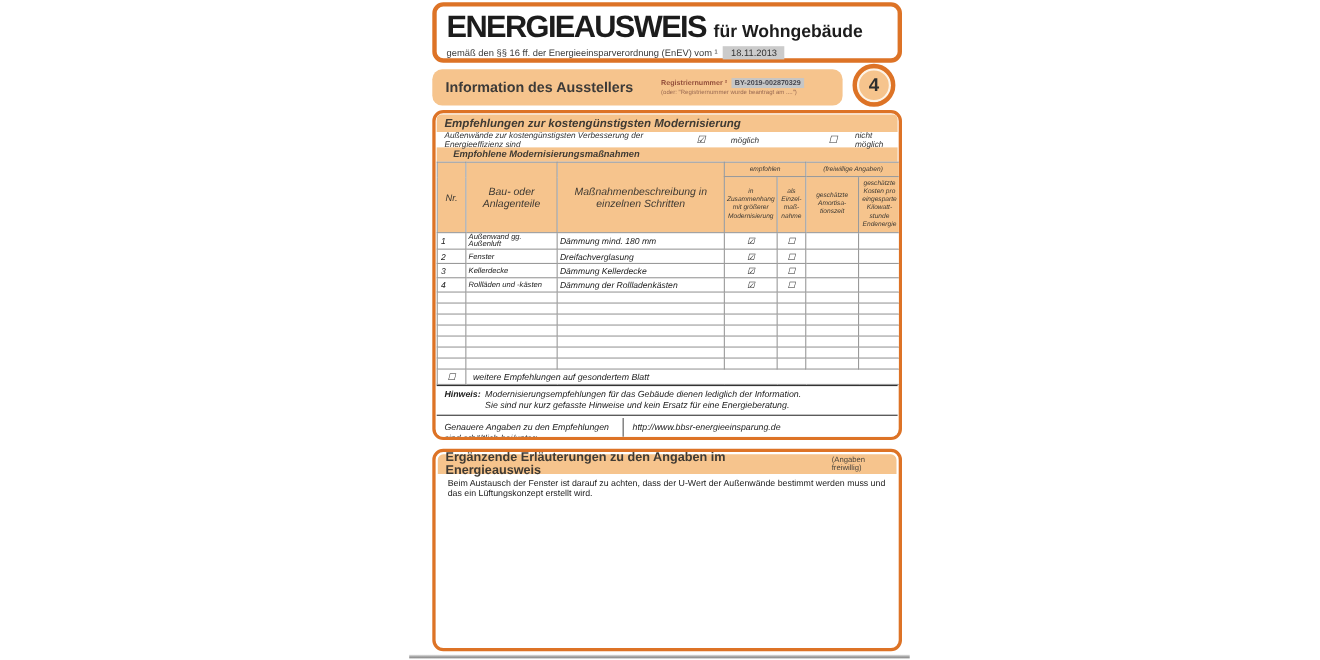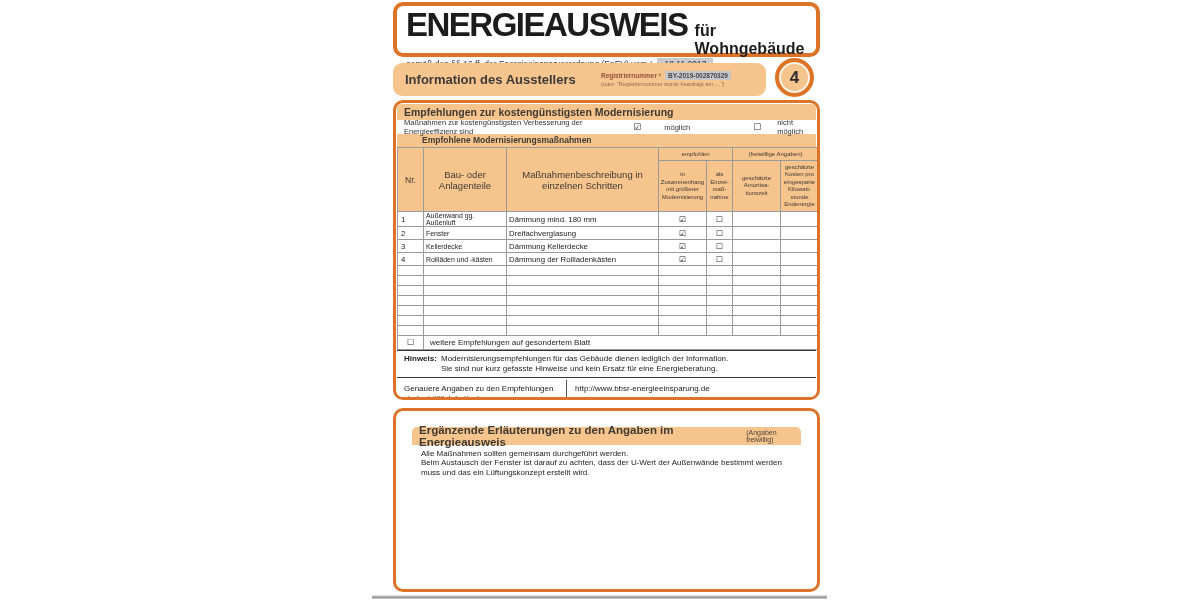--- a/index.html
+++ b/index.html
@@ -4,50 +4,50 @@
 <style>
   * { margin:0; padding:0; box-sizing:border-box; }
   html,body { width:1200px; height:600px; background:#ffffff; font-family:"Liberation Sans", sans-serif; color:#2e2e2e; }
   .page { position:relative; width:1200px; height:600px; background:#fff; overflow:hidden; }
   .doc { position:absolute; left:390px; top:0; width:437px; height:600px; }
 
   
   .header-box { position:absolute; left:3px; top:2px; width:427px; height:55px;
     border:4px solid #dd7326; border-radius:10px; background:#fff; padding:2px 8px 0 9px; }
   .title-row { display:flex; align-items:baseline; gap:7px; }
-  .main-title { font-size:33px; font-weight:bold; letter-spacing:-1.5px; color:#1c1c1c; line-height:34px; }
+  .main-title { font-size:28px; font-weight:bold; letter-spacing:-1.5px; color:#1c1c1c; line-height:34px; }
   .title-suffix { font-size:16px; font-weight:bold; color:#1c1c1c; }
   .law-row { font-size:8.5px; color:#3a3a3a; margin-top:0px; display:flex; align-items:center; gap:5px; }
   .gray-box { background:#cbcbcb; color:#333; padding:1px 7px; font-size:8.5px; }
 
   
   .aussteller-bar { position:absolute; left:3px; top:63px; width:373px; height:33px;
     background:#f6c48d; border-radius:9px; display:flex; align-items:center; }
   .aussteller-title { font-size:13px; font-weight:bold; color:#3c3a38; padding-left:12px; flex:1; }
   .reg-block { width:165px; padding-right:8px; line-height:1.25; }
   .reg-line1 { display:flex; align-items:center; gap:4px; }
   .reg-label { font-size:6.5px; font-weight:bold; color:#94503c; white-space:nowrap; }
   .reg-value { background:#c6c6c6; color:#45454e; font-size:6.5px; font-weight:bold; padding:0.5px 3px; white-space:nowrap; }
   .reg-note { font-size:5.5px; color:#9a6a52; margin-top:1px; white-space:nowrap; }
   .page-circle { position:absolute; left:385px; top:58px; width:39px; height:39px; border-radius:50%;
     border:4px solid #dd7326; background:#f6c48d; box-shadow:inset 0 0 0 2px #fdf4e8;
     display:flex; align-items:center; justify-content:center; font-size:17px; font-weight:bold; color:#2e2e2e; }
 
   
   .main-box { position:absolute; left:3px; top:100px; width:427px; height:300px;
-    border:3px solid #dd7326; border-radius:10px; background:#fff; overflow:hidden; padding:1px; }
+    border:3px solid #dd7326; border-radius:10px; background:#fff; overflow:hidden; padding:1px;font-style:italic; }
   .sec-bar { background:#f6c48d; color:#3f3a33; font-weight:bold; }
   .bar1 { height:16px; font-size:10.5px; line-height:16px; padding-left:7px; border-radius:4px 4px 0 0; }
   .statement-row { height:14px; display:flex; align-items:center; font-size:7.5px; color:#333; padding-left:7px; background:#fff; }
   .statement-text { width:253px; }
   .chk { font-size:9px; line-height:9px; color:#333; }
   .lbl-opt { font-size:7.5px; color:#333; }
   .st-chk1 { margin-left:5px; } .st-lbl1 { margin-left:23px; }
   .st-chk2 { margin-left:63px; } .st-lbl2 { margin-left:16px; }
-  .bar2 { height:13px; font-size:8.5px; line-height:13px; padding-left:25px; }
+  .bar2 { height:13px; font-size:8.5px; line-height:13px; padding-left:15px; }
 
   table.mod { border-collapse:collapse; width:421px; table-layout:fixed; }
   table.mod td, table.mod th { border:1px solid #9a9a9a; overflow:hidden; }
   table.mod { border:1px solid #555; }
   th { font-weight:normal; }
   .hdr td, .hdr th { background:#f6c48d; color:#3f3a33; text-align:center; vertical-align:middle; }
   .hdr-group { font-size:6px; height:13px; }
   .hdr-sub th { font-size:6px; height:51px; line-height:1.25; padding:1px; }
   .hdr-main { font-size:9.5px; font-weight:normal; }
   .hdr-nr { font-size:8.5px; }
@@ -67,21 +67,21 @@
   .hinweis-block { display:flex; border-top:1px solid #333; border-bottom:1px solid #333; padding:3px 0 4px 0; background:#fff; }
   .hinweis-label { width:44px; font-size:8px; font-weight:bold; color:#222; padding-left:7px; }
   .hinweis-text { font-size:8px; color:#222; line-height:1.2; }
   .genauere-block { display:flex; background:#fff; margin-top:2px; }
   .genauere-left { width:170px; font-size:8px; color:#222; padding:4px 10px 0 7px; line-height:1.2;
     border-right:1px solid #555; height:26px; }
   .genauere-right { font-size:8px; color:#222; padding:4px 0 0 8px; }
 
   
   .erlaut-box { position:absolute; left:3px; top:408px; width:427px; height:184px;
-    border:3px solid #dd7326; border-radius:10px; background:#fff; overflow:hidden; padding:16px; }
+    border:3px solid #dd7326; border-radius:10px; background:#fff; overflow:hidden; padding:2px; }
   .erlaut-bar { height:18px; background:#f6c48d; display:flex; align-items:center; gap:10px;
     padding-left:7px; border-radius:5px 5px 0 0; }
   .erlaut-title { font-size:11.5px; font-weight:bold; color:#3f3a33; }
   .erlaut-sub { font-size:7px; color:#4a443c; }
   .erlaut-body { padding:4px 9px; font-size:8px; color:#222; line-height:1.18; }
 
   .bottom-strip { position:absolute; left:-18px; top:595px; width:455px; height:4px;
     background:linear-gradient(to bottom, #f0f0f0 0%, #b9b9b9 35%, #8c8c8c 65%, #e8e8e8 100%); }
 </style>
 </head>
@@ -110,21 +110,21 @@
         </div>
         <div class="reg-note">(oder: "Registriernummer wurde beantragt am ....")</div>
       </div>
     </div>
     <div class="page-circle">4</div>
 
     <div class="main-box">
       <div class="sec-bar bar1">Empfehlungen zur kostengünstigsten Modernisierung</div>
 
       <div class="statement-row">
-        <span class="statement-text">Maßnahmen zur kostengünstigsten Verbesserung der Energieeffizienz sind</span>
+        <span class="statement-text">Außenwände zur kostengünstigsten Verbesserung der Energieeffizienz sind</span>
         <span class="chk st-chk1">☑</span>
         <span class="lbl-opt st-lbl1">möglich</span>
         <span class="chk st-chk2">☐</span>
         <span class="lbl-opt st-lbl2">nicht möglich</span>
       </div>
 
       <div class="sec-bar bar2">Empfohlene Modernisierungsmaßnahmen</div>
 
       <table class="mod">
         <colgroup>
@@ -272,20 +272,19 @@
         <div class="genauere-right">http://www.bbsr-energieeinsparung.de</div>
       </div>
     </div>
 
     <div class="erlaut-box">
       <div class="erlaut-bar">
         <span class="erlaut-title">Ergänzende Erläuterungen zu den Angaben im Energieausweis</span>
         <span class="erlaut-sub">(Angaben freiwillig)</span>
       </div>
       <div class="erlaut-body">
-        <div>Alle Maßnahmen sollten gemeinsam durchgeführt werden.</div>
         <div>Beim Austausch der Fenster ist darauf zu achten, dass der U-Wert der Außenwände bestimmt werden muss und das ein Lüftungskonzept erstellt wird.</div>
       </div>
     </div>
 
     <div class="bottom-strip"></div>
   </div>
 </div>
 
 </body></html>

